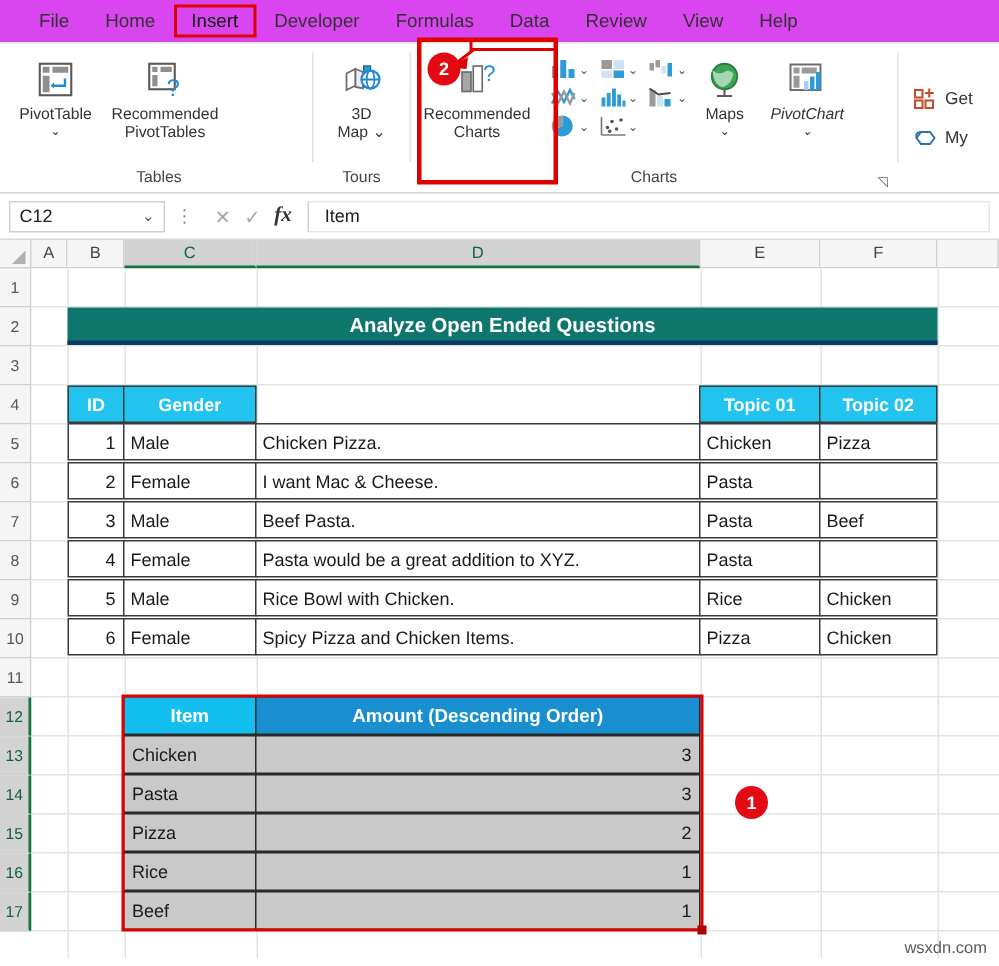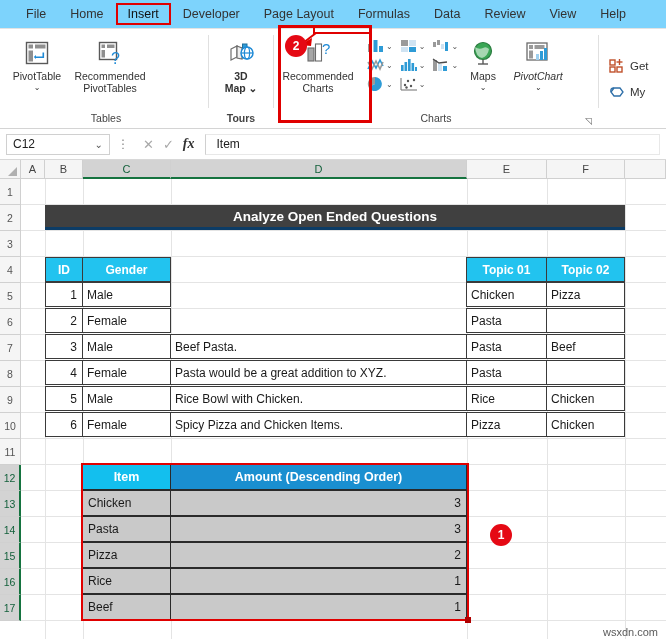--- a/index.html
+++ b/index.html
@@ -9,21 +9,21 @@
     background:#ffffff;
     overflow:hidden;
     position:relative;
     color:#212121;
   }
 
   
   .tabbar {
     height:28px; display:flex; align-items:center;
     padding-left:14px; gap:0px;
-    background:#7dd3fc;
+    background:#d946ef;
     position:relative;
   }
   .tab {
     font-size:12.5px; color:#333; padding:3px 12px;
     white-space:nowrap; position:relative;
   }
   .tab.active-box {
     border:2px solid #e00000;
     padding:2px 10px;
     color:#111;
@@ -139,21 +139,21 @@
   .rh.sel { background:#d3d3d3; color:#14613c; border-right:2px solid #15733f; }
 
   .sheet { position:relative; flex:1; background:#fff; }
   .gline-v { position:absolute; top:0; bottom:0; width:1px; background:#e4e4e4; }
   .gline-h { position:absolute; left:0; right:0; height:1px; background:#e4e4e4; }
 
   .cell { position:absolute; display:flex; align-items:center; }
 
   
   .banner {
-    background:#404040; color:#fff; font-weight:bold; font-size:13.5px;
+    background:#0f766e; color:#fff; font-weight:bold; font-size:13.5px;
     display:flex; align-items:center; justify-content:center;
     border-bottom:3px solid #0c3c66;
   }
 
   
   .t1h {
     font-weight:bold; color:#fff; font-size:12px;
     display:flex; align-items:center; justify-content:center;
     border:1px solid #3a3a3a;
   }
@@ -197,21 +197,20 @@
   svg { display:block; }
 </style>
 </head>
 <body>
 
 <div class="tabbar">
   <div class="tab">File</div>
   <div class="tab">Home</div>
   <div class="tab active-box">Insert</div>
   <div class="tab">Developer</div>
-  <div class="tab">Page Layout</div>
   <div class="tab">Formulas</div>
   <div class="tab">Data</div>
   <div class="tab">Review</div>
   <div class="tab">View</div>
   <div class="tab">Help</div>
 </div>
 
 <div class="ribbon">
 
   <div class="grp" style="width:200px;">
@@ -244,21 +243,21 @@
         <span>Recommended</span>
         <span>PivotTables</span>
       </div>
 
     </div>
     <div class="grp-label">Tables</div>
   </div>
 
   <div class="grp-div"></div>
 
-  <div class="grp" style="width:60px;font-weight:bold;">
+  <div class="grp" style="width:60px;">
     <div class="grp-items" style="justify-content:center;">
       <div class="bigbtn" style="width:56px;">
         <span class="ico">
           <svg width="28" height="26" viewBox="0 0 28 26">
             <path d="M4 9 l6-3 v11 l-6 3z" fill="#fff" stroke="#6e6e6e" stroke-width="1.2"></path>
             <path d="M10 6 l5 2 v11 l-5 -1z" fill="#eee" stroke="#6e6e6e" stroke-width="1.2"></path>
             <rect x="15.5" y="4" width="4.5" height="14" fill="#2e9bd6" stroke="#1d6f9e" stroke-width="1"></rect>
             <circle cx="20" cy="13" r="6" fill="#fff" stroke="#1f8ad6" stroke-width="1.5"></circle>
             <ellipse cx="20" cy="13" rx="2.6" ry="6" fill="none" stroke="#1f8ad6" stroke-width="1.2"></ellipse>
             <line x1="14" y1="13" x2="26" y2="13" stroke="#1f8ad6" stroke-width="1.2"></line>
@@ -522,25 +521,27 @@
         <span>Analyze Open Ended Questions</span>
       </div>
 
       <div class="cell t1h cy" style="left:24px;  top:78px; width:38px; height:25px;">ID</div>
       <div class="cell t1h cy" style="left:61px;  top:78px; width:89px; height:25px;">Gender</div>
       <div class="cell t1h cy" style="left:445px; top:78px; width:81px; height:25px;">Topic 01</div>
       <div class="cell t1h cy" style="left:525px; top:78px; width:79px; height:25px;">Topic 02</div>
 
       <div class="cell t1c num" style="left:24px;  top:103px; width:38px;  height:25px;">1</div>
       <div class="cell t1c" style="left:61px;  top:103px; width:89px;  height:25px;">Male</div>
+      <div class="cell t1c" style="left:149px; top:103px; width:297px; height:25px;">Chicken Pizza.</div>
       <div class="cell t1c" style="left:445px; top:103px; width:81px;  height:25px;">Chicken</div>
       <div class="cell t1c" style="left:525px; top:103px; width:79px;  height:25px;">Pizza</div>
 
       <div class="cell t1c num" style="left:24px;  top:129px; width:38px;  height:25px;">2</div>
       <div class="cell t1c" style="left:61px;  top:129px; width:89px;  height:25px;">Female</div>
+      <div class="cell t1c" style="left:149px; top:129px; width:297px; height:25px;">I want Mac &amp; Cheese.</div>
       <div class="cell t1c" style="left:445px; top:129px; width:81px;  height:25px;">Pasta</div>
       <div class="cell t1c" style="left:525px; top:129px; width:79px;  height:25px;"></div>
 
       <div class="cell t1c num" style="left:24px;  top:155px; width:38px;  height:25px;">3</div>
       <div class="cell t1c" style="left:61px;  top:155px; width:89px;  height:25px;">Male</div>
       <div class="cell t1c" style="left:149px; top:155px; width:297px; height:25px;">Beef Pasta.</div>
       <div class="cell t1c" style="left:445px; top:155px; width:81px;  height:25px;">Pasta</div>
       <div class="cell t1c" style="left:525px; top:155px; width:79px;  height:25px;">Beef</div>
 
       <div class="cell t1c num" style="left:24px;  top:181px; width:38px;  height:25px;">4</div>

